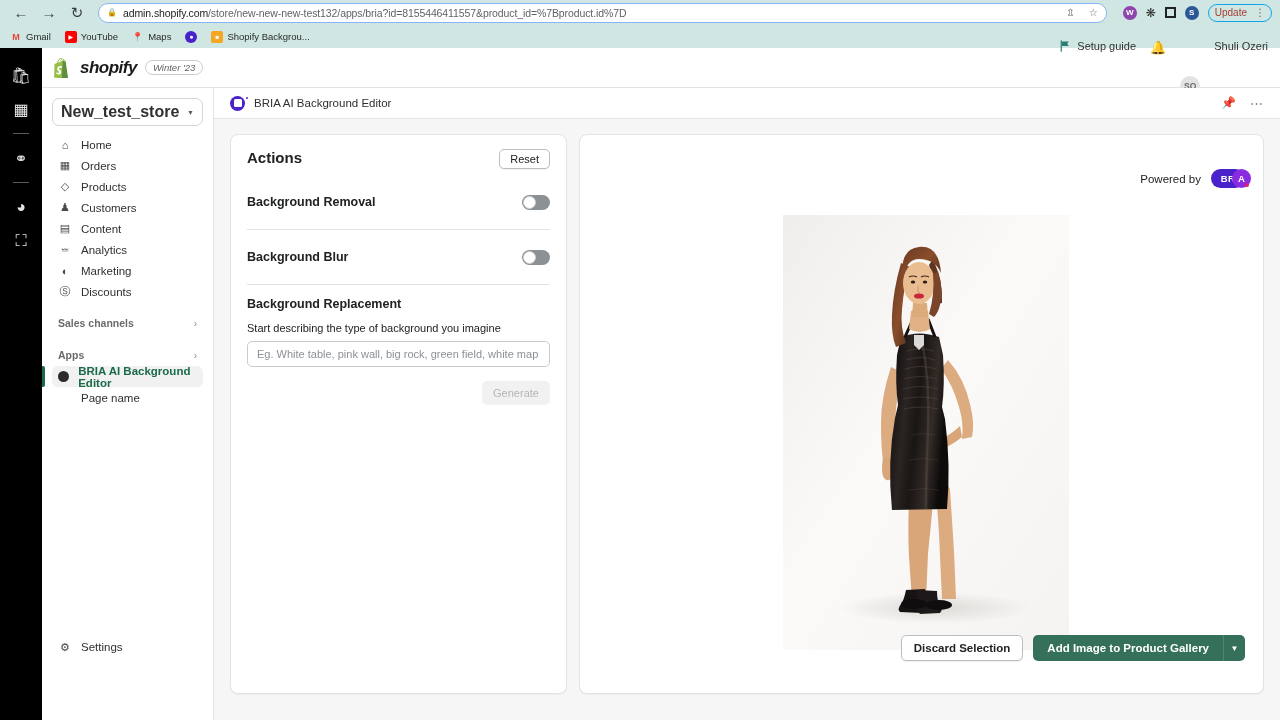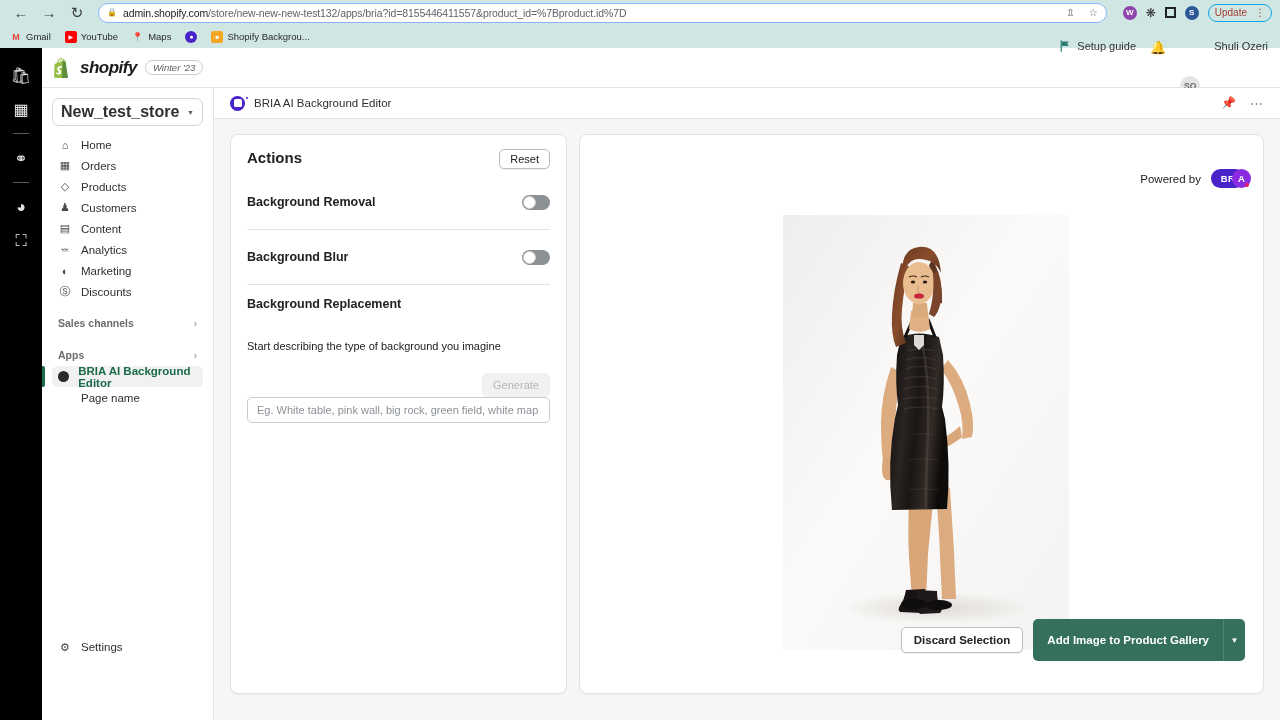--- a/index.html
+++ b/index.html
@@ -157,21 +157,21 @@
   .toggle-label { font-size: 12.5px; font-weight: bold; color: #202223; }
   .switch {
     margin-left: auto; width: 28px; height: 15px; border-radius: 8px;
     background: #8c9196; position: relative;
   }
   .switch .knob {
     position: absolute; left: 1px; top: 1px; width: 13px; height: 13px;
     border-radius: 50%; background: #ffffff; border: 1px solid #cfcfcf;
   }
   .divider { height: 1px; background: #e1e3e5; margin: 12px 0; }
-  #br-title { font-size: 12.5px; font-weight: bold; color: #202223; margin-bottom: 29px; }
+  #br-title { font-size: 12.5px; font-weight: bold; color: #202223; margin-bottom: 11px; }
   #br-help { font-size: 11px; color: #202223; margin-bottom: 7px; }
   #prompt-input {
     width: 100%; height: 26px; border: 1px solid #c9cccf; border-radius: 5px;
     display: flex; align-items: center; padding: 0 9px;
     font-size: 11px; color: #8c9196; background: #fff;
   }
   #generate-btn {
     margin-left: auto; margin-top: 14px; width: 68px; height: 24px;
     background: #f1f1f1; border-radius: 5px; display: flex;
     align-items: center; justify-content: center;
@@ -214,21 +214,21 @@
 
   #btnbar {
     position: absolute; right: 18px; bottom: 32px; display: flex; align-items: center; gap: 10px;
   }
   #discard-btn {
     border: 1px solid #babec3; border-radius: 5px; background: #fff;
     padding: 0 12px; height: 26px; display: flex; align-items: center;
     font-size: 11.5px; font-weight: bold; color: #202223;
     box-shadow: 0 1px 0 rgba(0,0,0,0.05);
   }
-  #add-group { display: flex; height: 42px; }
+  #add-group { display: flex; height: 26px; }
   #add-btn {
     background: #35705a; border-radius: 5px 0 0 5px; padding: 0 14px;
     display: flex; align-items: center; font-size: 11.5px; font-weight: bold; color: #ffffff;
   }
   #add-caret {
     background: #35705a; border-radius: 0 5px 5px 0; width: 22px;
     display: flex; align-items: center; justify-content: center;
     border-left: 1px solid #4c8670; font-size: 8px; color: #ffffff;
   }
 </style>
@@ -408,25 +408,25 @@
         <span class="toggle-label">Background Blur</span>
         <div class="switch">
             <span class="knob"></span>
           </div>
       </div>
 
       <div class="divider"></div>
 
       <div id="br-title">Background Replacement</div>
       <div id="br-help">Start describing the type of background you imagine</div>
+      <div id="prompt-input">
+        <span>Eg. White table, pink wall, big rock, green field, white map</span>
+      </div>
       <div id="gen-wrap">
         <div id="generate-btn">Generate</div>
-      </div>
-      <div id="prompt-input">
-        <span>Eg. White table, pink wall, big rock, green field, white map</span>
       </div>
     </div>
 
     <div id="preview-card">
       <div id="powered">
         <span id="powered-text">Powered by</span>
         <span id="bria-logo">
           <span>BR</span>
           <span class="a-circ">A</span>
         </span>

